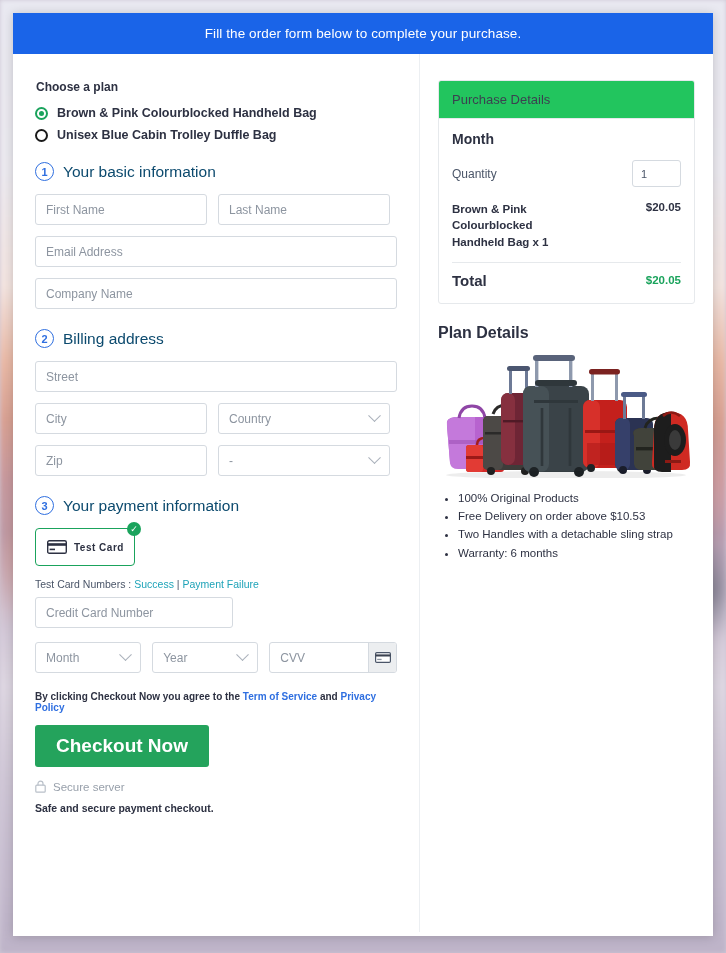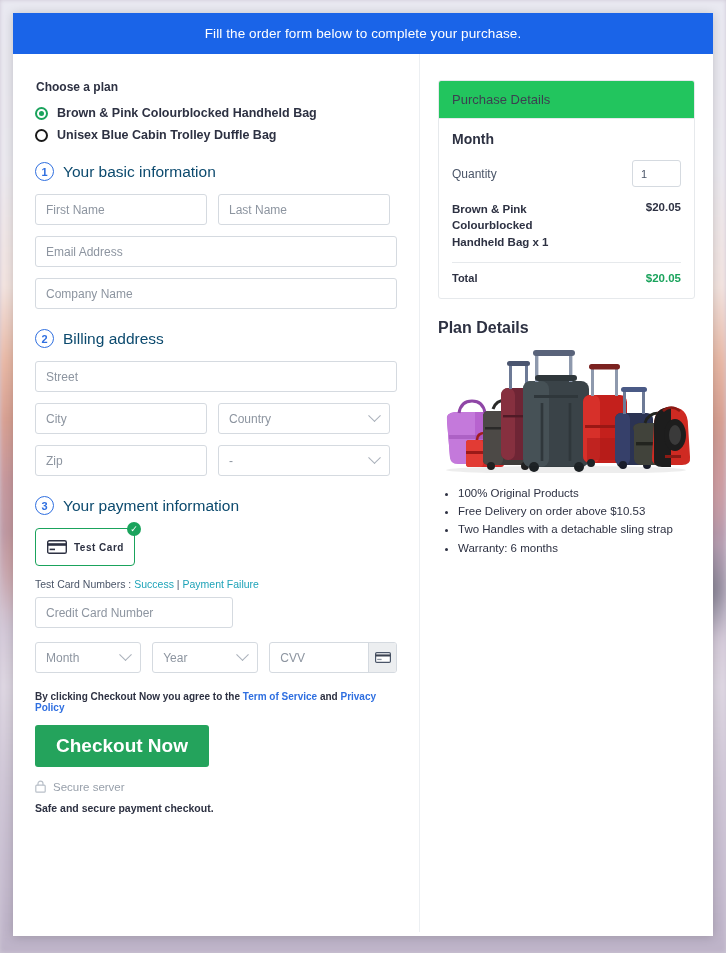--- a/index.html
+++ b/index.html
@@ -170,21 +170,21 @@
   .qty-label{ font-size:12px;color:#4a5568; }
   .qty-inp{
     width:49px;height:27px;border:1px solid #d5dae0;border-radius:3px;
     display:flex;align-items:center;padding-left:8px;font-size:11px;color:#4a5568;
   }
   .item-row{ display:flex;justify-content:space-between;gap:10px; }
   .item-name{ font-size:11.5px;color:#2d3142;font-weight:600;line-height:1.42;width:125px; }
   .item-price{ font-size:11.5px;color:#2d3142;font-weight:600;white-space:nowrap; }
   .hr{ height:1px;background:#e6e9ec;margin:12px 0 9px 0; }
   .tot-row{ display:flex;justify-content:space-between;align-items:center; }
-  .tot-l{ font-size:11px;font-weight:700;color:#2d3142; }
+  .tot-l{ font-size:15px;font-weight:700;color:#2d3142; }
   .tot-r{ font-size:11.5px;font-weight:700;color:#1aa35c; }
 
   .plan-title{ font-size:16px;font-weight:700;color:#2d3142;margin:0 0 6px 0; }
   .bags-img{ width:100%; height:130px; display:block; }
   ul.feat{ margin:12px 0 0 0; padding-left:20px; }
   ul.feat li{ font-size:11.5px;color:#2d3142;line-height:1.5;margin-bottom:1px; }
 </style>
 </head>
 <body>
 

